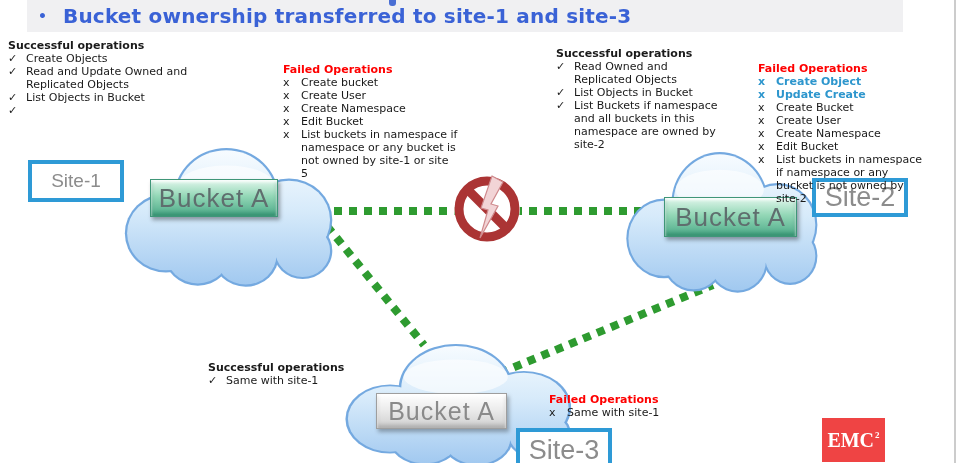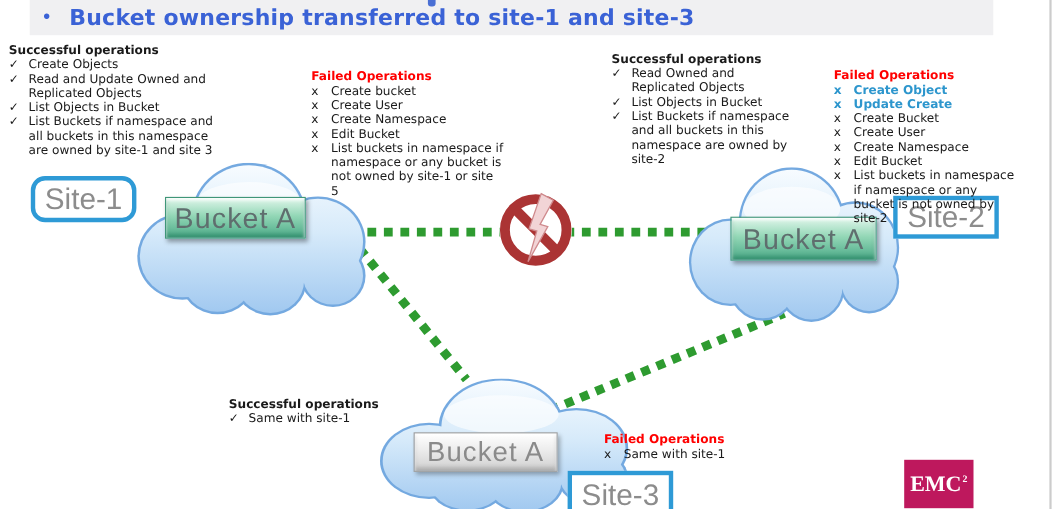--- a/index.html
+++ b/index.html
@@ -16,41 +16,41 @@
   .nosign{position:absolute;left:447px;top:170px;width:80px;height:80px;}
   .ops{position:absolute;font-size:11px;line-height:13px;}
   .ops-header{font-weight:bold;}
   .ops.failed .ops-header{color:#ff0000;margin-top:24px;}
   .op-row{display:flex;}
   .op-glyph{flex:0 0 18px;}
   .op-text{white-space:pre-line;}
   .op-row.hl{color:#2d96cd;font-weight:bold;}
   .site-label{position:absolute;background:#fff;border:4px solid #2e9ad6;color:#8c8c8c;
       display:flex;align-items:center;justify-content:center;font-family:"Liberation Sans",sans-serif;}
-  #site1-label{left:28px;top:160px;width:88px;height:34px;font-size:27px;border-radius:13px;}
+  #site1-label{left:28px;top:160px;width:88px;height:34px;font-size:19px;}
   #site2-label{left:812px;top:178px;width:88px;height:31px;font-size:27px;}
   #site3-label{left:516px;top:428px;width:88px;height:36px;font-size:27px;}
   .bucket{position:absolute;display:flex;align-items:center;justify-content:center;
       font-family:"Liberation Sans",sans-serif;letter-spacing:1px;}
   .bucket.green{background:linear-gradient(#e0f6eb 0%,#93d7b6 45%,#4caa88 100%);
       border:1px solid #3f9678;color:#5f6e6e;
       box-shadow:inset 0 2px 3px rgba(255,255,255,.9), inset 0 -3px 4px rgba(0,90,60,.35), 2px 3px 4px rgba(0,0,0,.35);}
   .bucket.gray{background:linear-gradient(#ffffff 0%,#ececec 45%,#cfcfcf 100%);
       border:1px solid #9e9e9e;color:#8a8a8a;
       box-shadow:inset 0 2px 3px rgba(255,255,255,.9), inset 0 -3px 4px rgba(0,0,0,.18), 2px 3px 4px rgba(0,0,0,.3);}
   #bucket1{left:150px;top:179px;width:126px;height:36px;font-size:26px;}
   #bucket2{left:664px;top:197px;width:131px;height:38px;font-size:26px;}
   #bucket3{left:376px;top:393px;width:129px;height:34px;font-size:25px;}
   #ops-s1-success{left:8px;top:39px;width:210px;}
   #ops-s1-failed{left:283px;top:39px;width:200px;}
   #ops-s2-success{left:556px;top:47px;width:200px;}
   #ops-s2-failed{left:758px;top:38px;width:200px;}
   #ops-s3-success{left:208px;top:361px;width:190px;}
   #ops-s3-failed{left:549px;top:369px;width:190px;}
-  .emc-logo{position:absolute;left:822px;top:418px;width:63px;height:44px;background:#be185d;
+  .emc-logo{position:absolute;left:822px;top:418px;width:63px;height:44px;background:#ef4444;
       display:flex;align-items:center;justify-content:center;color:#fff;
       font-family:"Liberation Serif",serif;font-weight:bold;font-size:20px;}
   .emc-logo sup{font-size:9px;position:relative;top:-5px;margin-left:1px;}
   .vline{position:absolute;left:954px;top:0;width:2px;height:463px;background:#cccccc;}
 </style>
 </head>
 <body>
 
 <div id="page">
   <div class="topband"></div>
@@ -171,23 +171,20 @@
           <span class="op-glyph">✓</span>
           <span class="op-text">Read and Update Owned and
 Replicated Objects</span>
         </div>
         <div class="op-row">
           <span class="op-glyph">✓</span>
           <span class="op-text">List  Objects in Bucket</span>
         </div>
         <div class="op-row">
           <span class="op-glyph">✓</span>
-          <span class="op-text">List Buckets if namespace and
-all buckets in this namespace
-are owned by site-1 and site 3</span>
         </div>
       </div>
   </div>
   <div class="ops failed" id="ops-s1-failed">
     <div class="ops-header">Failed Operations</div>
     <div>
         <div class="op-row">
           <span class="op-glyph">x</span>
           <span class="op-text">Create bucket</span>
         </div>

